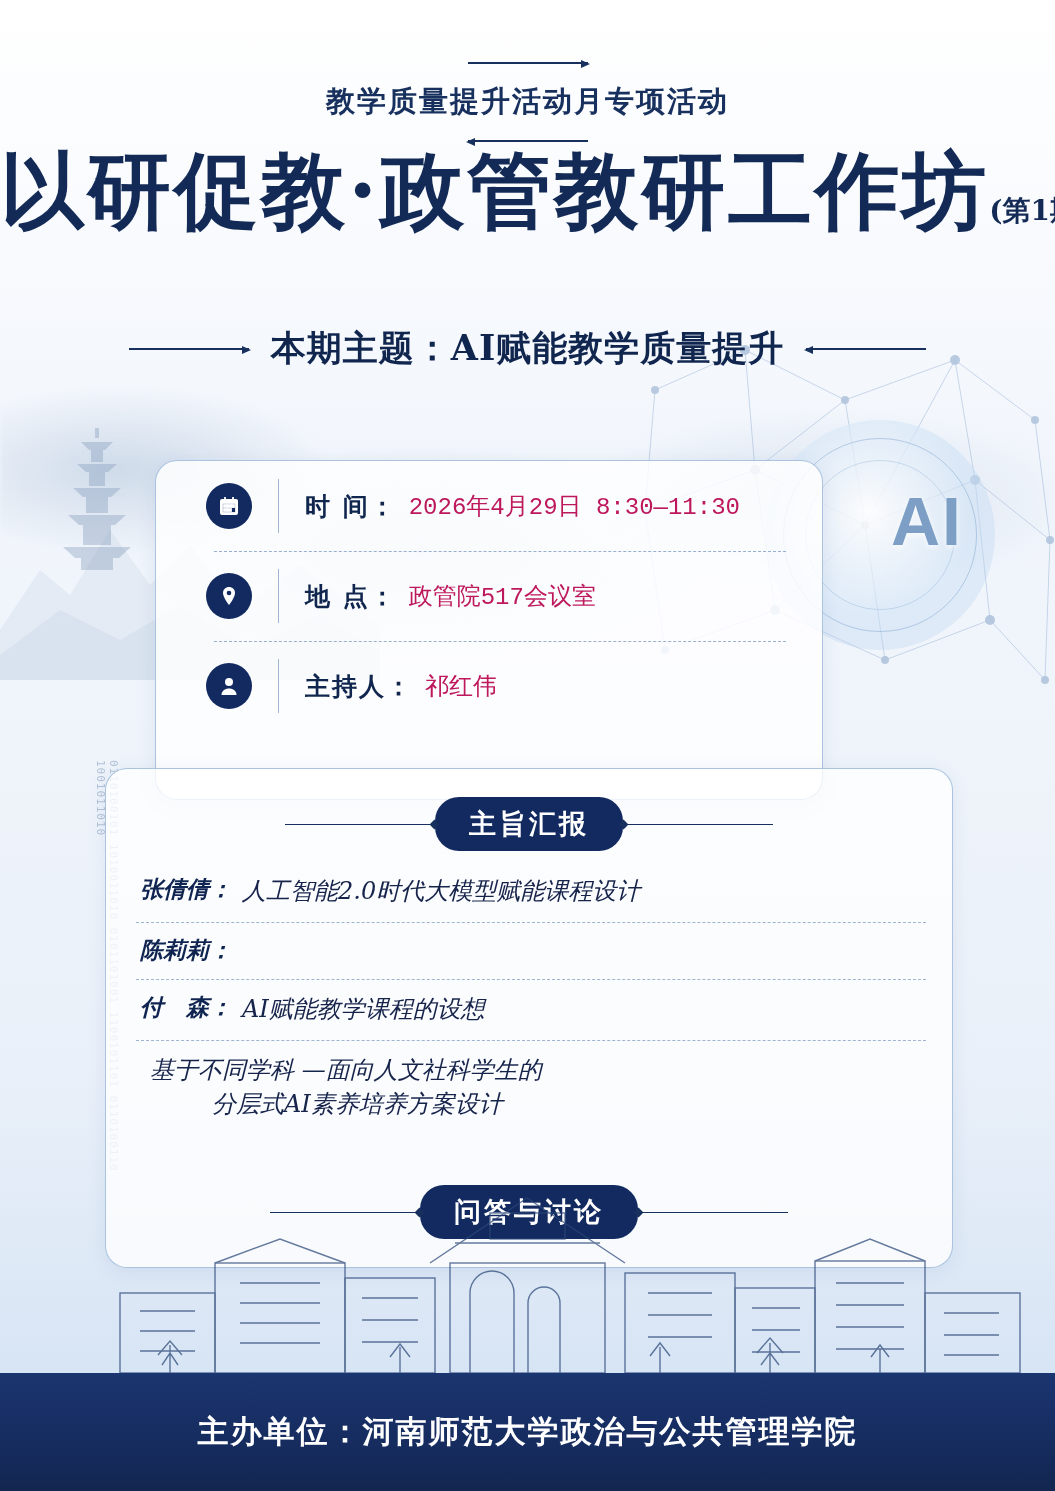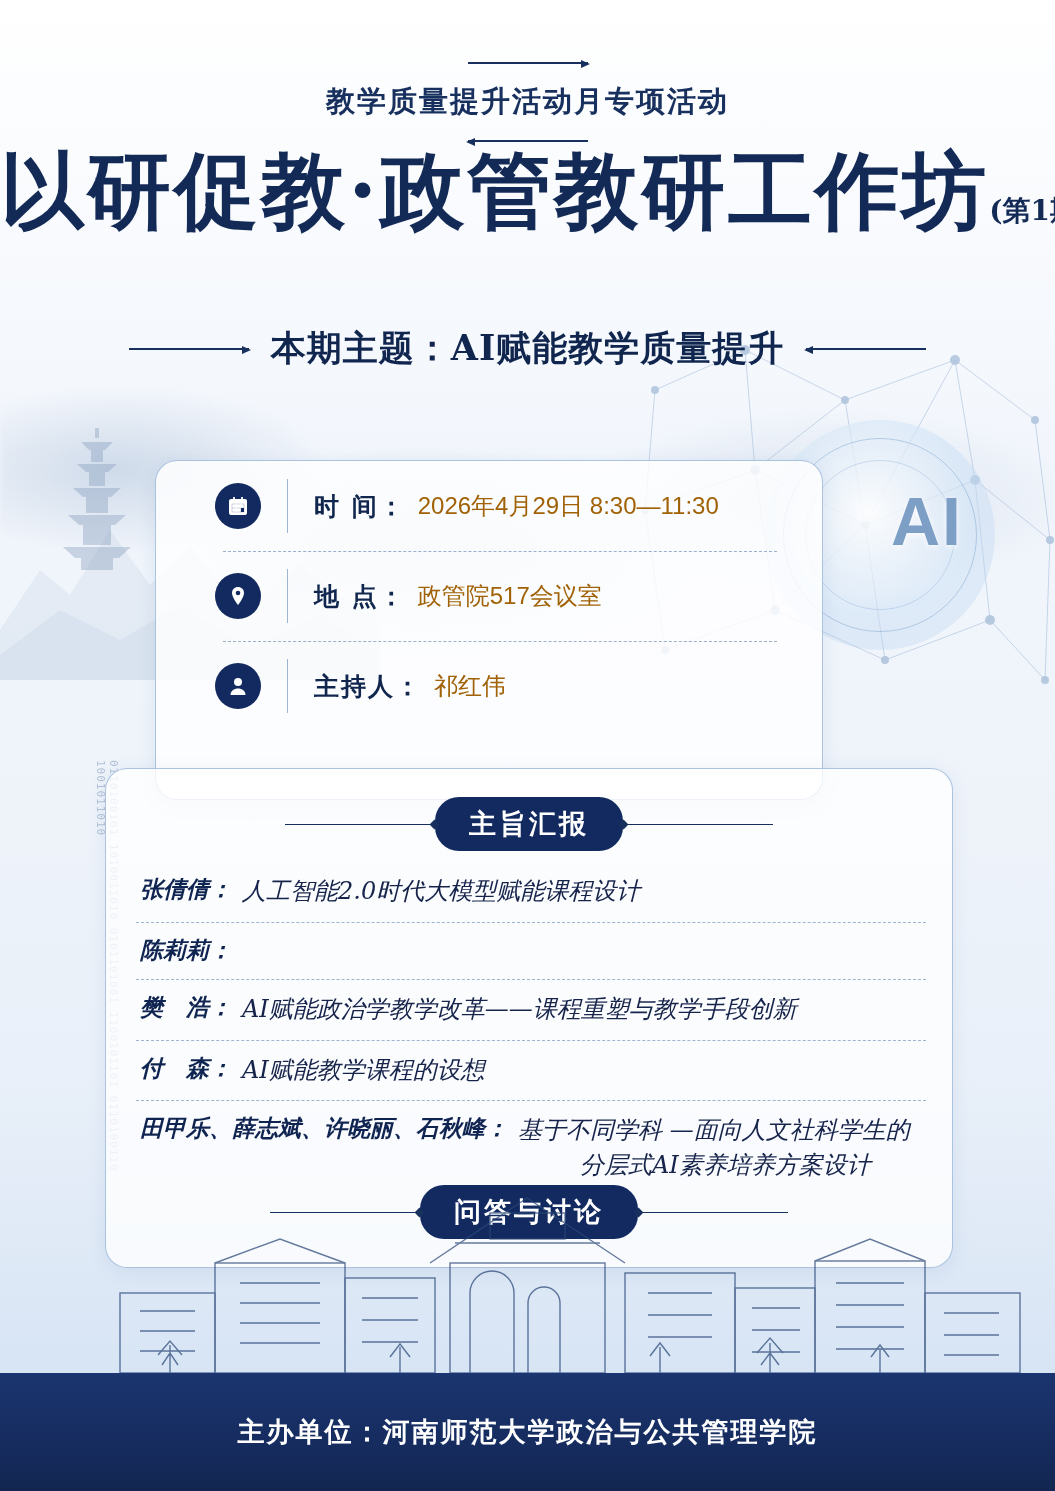--- a/index.html
+++ b/index.html
@@ -88,21 +88,21 @@
   .sub-line.l::after{right:-2px;border-left:9px solid #17305e;}
   .sub-line.r::after{left:-2px;border-right:9px solid #17305e;}
 
   
   .info-card{
     position:absolute;left:155px;top:460px;width:668px;height:340px;
     background:rgba(255,255,255,.82);
     border:1px solid rgba(150,180,215,.8);
     border-radius:22px;
     box-shadow:0 4px 18px rgba(90,125,170,.12);
-    padding:0 27px;box-sizing:border-box;
+    padding:0 18px;box-sizing:border-box;
   }
   .info-row{
     height:90px;display:flex;align-items:center;position:relative;
   }
   .info-row+.info-row::before{
     content:"";position:absolute;left:40px;right:18px;top:0;
     border-top:1px dashed rgba(120,150,190,.75);
   }
   .icon-badge{
     width:46px;height:46px;border-radius:50%;background:#122a60;
@@ -110,22 +110,22 @@
     margin-left:32px;flex:0 0 auto;
   }
   .v-sep{
     width:1px;height:54px;background:rgba(120,150,190,.7);margin:0 26px;flex:0 0 auto;
   }
   .info-label{
     font-size:25px;font-weight:bold;color:#10264e;letter-spacing:2px;
     font-family:"DejaVu Serif","Liberation Serif",serif;flex:0 0 auto;
   }
   .info-value{
-    font-size:24px;color:#a16207;margin-left:12px;
-    font-family:Liberation Sans, sans-serif;
+    font-size:24px;color:#be185d;margin-left:12px;
+    font-family:Liberation Mono, monospace;
   }
 
   
   .agenda-card{
     position:absolute;left:105px;top:768px;width:848px;height:500px;
     background:rgba(255,255,255,.78);
     border:1px solid rgba(150,180,215,.8);
     border-radius:22px;
     box-shadow:0 4px 18px rgba(90,125,170,.12);
     box-sizing:border-box;
@@ -170,21 +170,21 @@
 
   
   .skyline{position:absolute;left:0;bottom:118px;width:100%;height:230px;opacity:.85;}
   .wave{position:absolute;left:0;bottom:0;width:100%;height:215px;overflow:hidden;}
   .footer-band{
     position:absolute;left:0;bottom:0;width:100%;height:118px;
     background:linear-gradient(180deg,#1b3570 0%,#162c5f 60%,#122650 100%);
     display:flex;align-items:center;justify-content:center;
   }
   .footer-text{
-    color:#fff;font-size:27px;font-weight:bold;letter-spacing:2px;
+    color:#fff;font-size:31px;font-weight:bold;letter-spacing:2px;
     font-family:Liberation Mono, monospace;
   }
 </style>
 </head>
 <body>
 
 <div class="bg-base"></div>
 <div class="bg-mist"></div>
 
 <svg class="mountain" viewBox="0 0 380 300">
@@ -322,32 +322,27 @@
 
     <div class="talk">
       <span class="spk">张倩倩：</span>
       <span class="ttl">人工智能2.0时代大模型赋能课程设计</span>
     </div>
 
     <div class="talk">
       <span class="spk">陈莉莉：</span>
     </div>
 
-    <div class="talk">
-      <span class="spk">樊　浩：</span>
-      <span class="ttl">AI赋能政治学教学改革——课程重塑与教学手段创新</span>
-    </div>
 
     <div class="talk">
       <span class="spk">付　森：</span>
       <span class="ttl">AI赋能教学课程的设想</span>
     </div>
 
     <div class="talk multiline">
-      <span class="spk wide">田甲乐、薛志斌、许晓丽、石秋峰：</span>
       <span class="ttl"><span>基于不同学科 —面向人文社科学生的</span><span class="ln2">分层式AI素养培养方案设计</span></span>
     </div>
 
   </div>
 
   <div class="pill-row bottom">
     <span class="pill-line l"></span>
     <span class="pill">问答与讨论</span>
     <span class="pill-line r"></span>
   </div>

